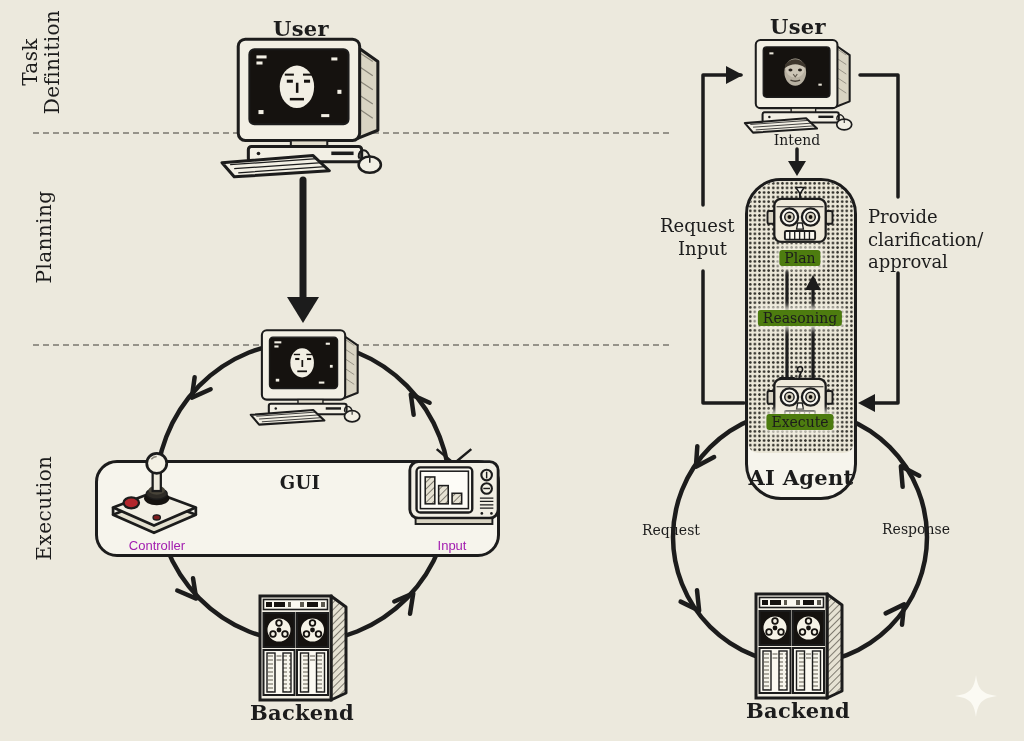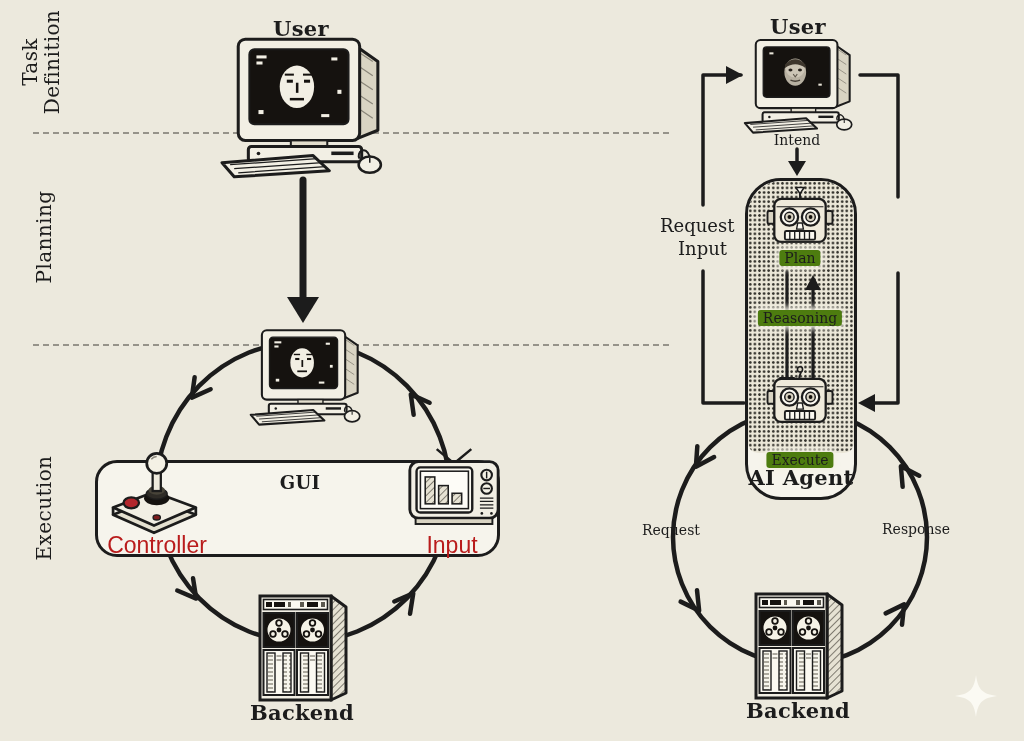--- a/index.html
+++ b/index.html
@@ -11,21 +11,21 @@
   .z0{z-index:0}.z1{z-index:1}.z3{z-index:3}
 
   .dash-line{position:absolute;left:33px;width:636px;height:0;border-top:2px dashed #96938a;z-index:0;}
 
   .section-label{position:absolute;z-index:4;display:flex;flex-direction:column;align-items:center;justify-content:center;
                  font-size:20px;line-height:1.1;letter-spacing:.4px;transform:rotate(-90deg);white-space:nowrap;}
 
   .lbl{position:absolute;z-index:4;transform:translate(-50%,-50%);text-align:left;white-space:nowrap;}
   .bold-head{font-weight:bold;font-size:21px;letter-spacing:.3px;}
   .plain{font-size:14px;}
-  .sans{font-family:"Liberation Sans",sans-serif;font-size:23px;color:#b91c1c;}
+  .sans{font-family:"Liberation Sans",sans-serif;font-size:13px;color:#a21caf;}
   .pill{background:#4d7c0f;padding:0 5px;border-radius:3px;box-shadow:0 0 6px 3px #f4f1e5;}
 
   .multiline{position:absolute;z-index:4;font-size:18px;line-height:1.25;}
   .multiline span{display:block;}
 
   .gui-box{position:absolute;left:95px;top:460px;width:405px;height:97px;background:#f6f4ec;
            border:3px solid #1c1c1c;border-radius:22px;box-sizing:border-box;z-index:2;}
   .agent-box{position:absolute;left:745px;top:178px;width:112px;height:322px;background:#f6f4ec;
              border:3px solid #1c1c1c;border-radius:36px;box-sizing:border-box;z-index:2;overflow:hidden;}
   .agent-halftone{position:absolute;left:0;top:0;right:0;bottom:44px;border-radius:33px 33px 10px 10px;
@@ -298,23 +298,28 @@
   <div class="lbl bold-head" style="left:302px;top:712px">Backend</div>
 
   <div class="lbl bold-head" style="left:798px;top:26px">User</div>
   <div class="lbl plain" style="left:797px;top:140px">Intend</div>
 
   <div class="multiline" style="left:660px;top:215px;width:67px;text-align:right">
     <span>Request</span>
     <span>Input</span>
   </div>
 
+  <div class="multiline" style="left:868px;top:206px;width:118px;text-align:left">
+    <span>Provide</span>
+    <span>clarification/</span>
+    <span>approval</span>
+  </div>
 
   <div class="lbl plain" style="left:800px;top:258px;z-index:4"><span class="pill">Plan</span></div>
   <div class="lbl plain" style="left:800px;top:318px;z-index:4"><span class="pill">Reasoning</span></div>
-  <div class="lbl plain" style="left:800px;top:460px;z-index:4"><span class="pill">Execute</span></div>
+  <div class="lbl plain" style="left:800px;top:422px;z-index:4"><span class="pill">Execute</span></div>
   <div class="lbl bold-head" style="left:801px;top:477px">AI Agent</div>
 
   <div class="lbl plain" style="left:671px;top:530px">Request</div>
   <div class="lbl plain" style="left:916px;top:529px">Response</div>
   <div class="lbl bold-head" style="left:798px;top:710px">Backend</div>
 
 </div>
 
 </body></html>

